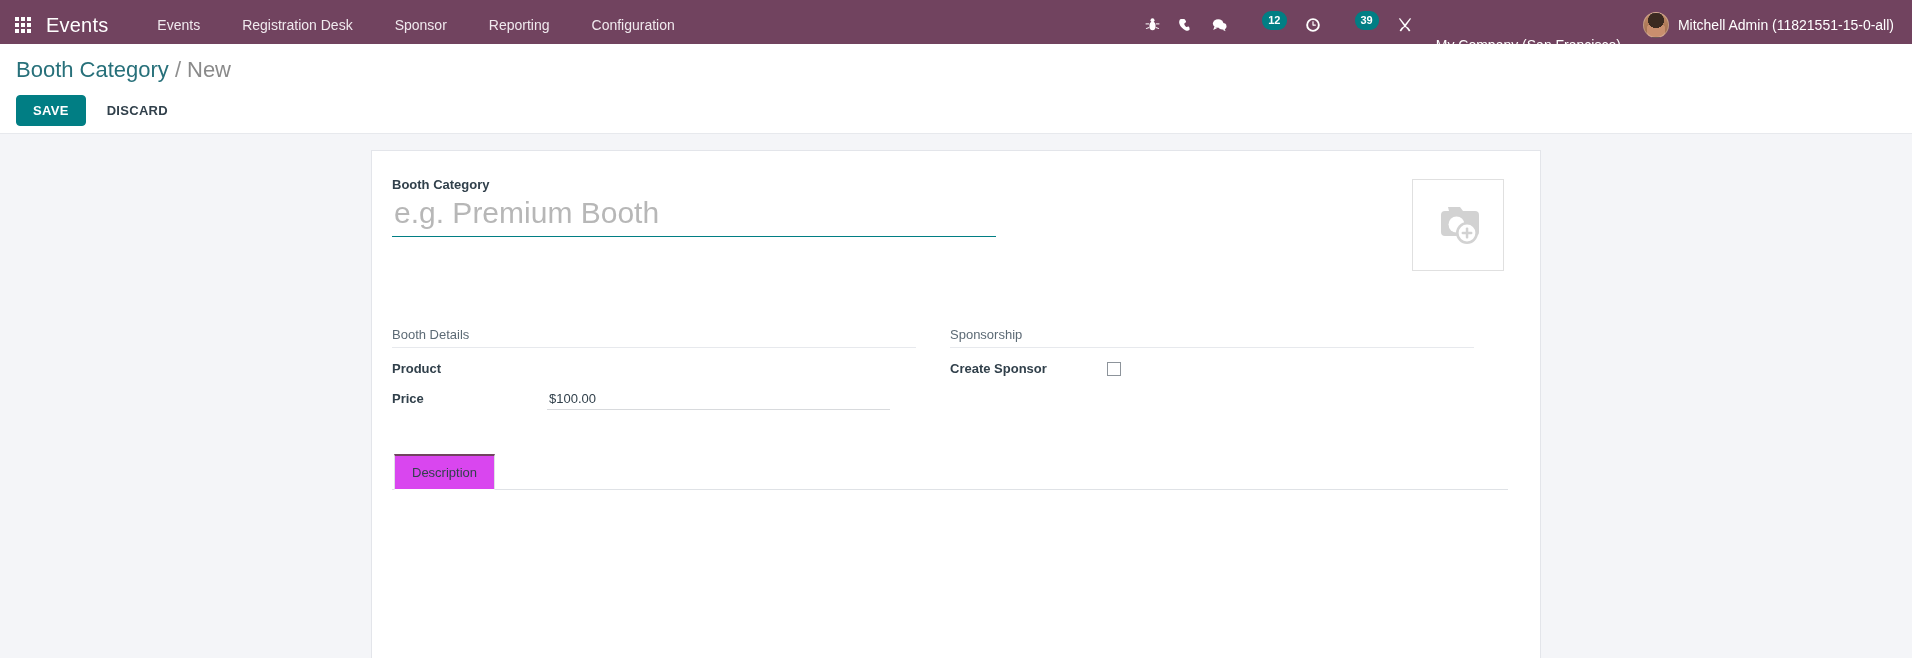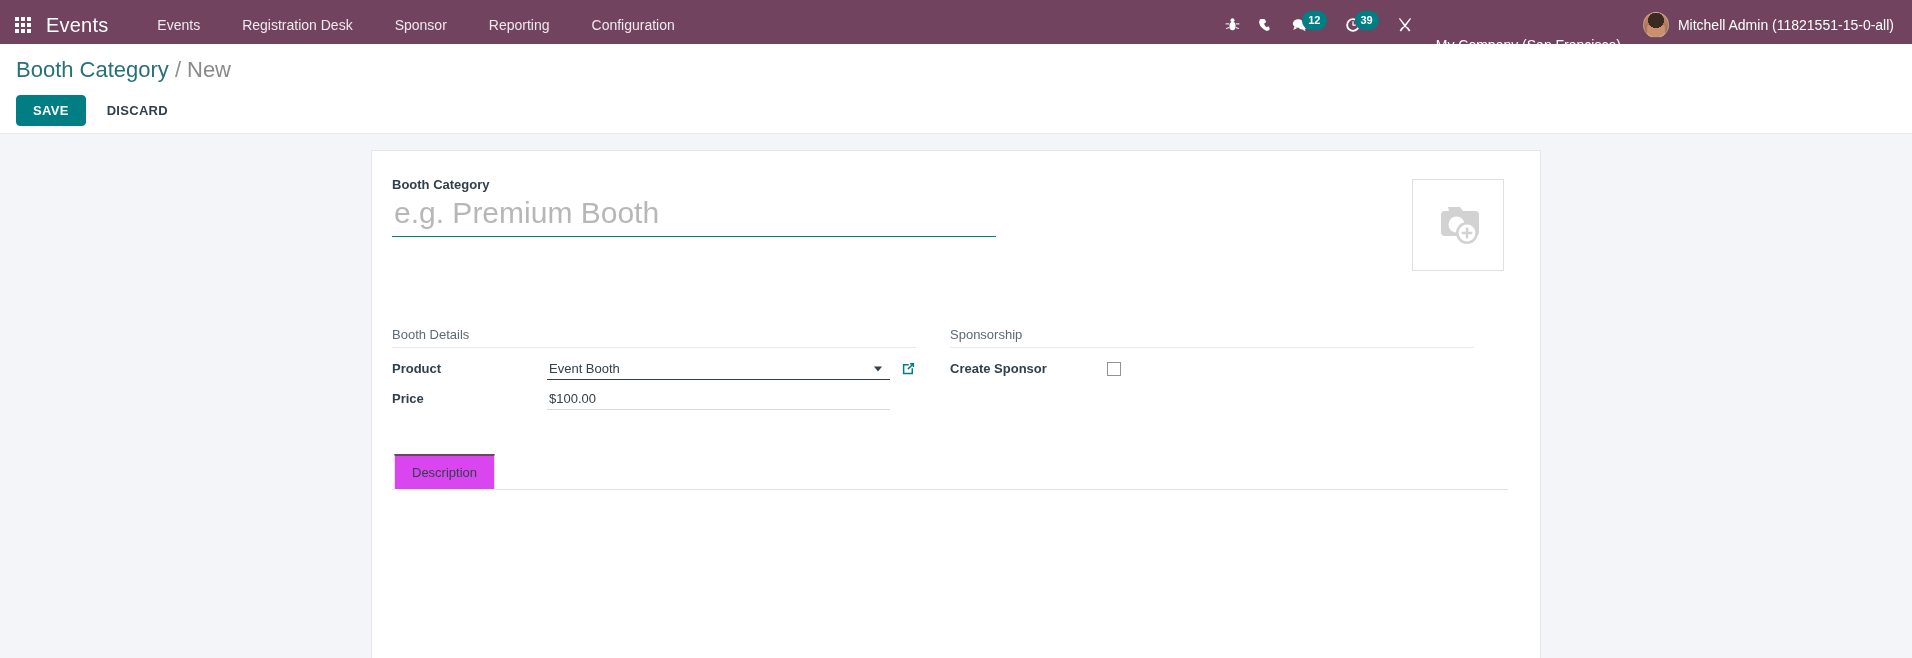--- a/index.html
+++ b/index.html
@@ -82,20 +82,21 @@
     height: 44px;
   }
   .systray-item {
     height: 44px;
     display: flex;
     align-items: center;
     padding: 0 9px;
     cursor: pointer;
     position: relative;
     color: #ffffff;
+    gap: 40px;
   }
   .systray-item svg { display: block; }
 
   .badge-pill {
     background: #017e84;
     color: #ffffff;
     font-size: 11px;
     font-weight: 700;
     line-height: 1;
     padding: 4px 6px 4px 6px;
@@ -502,32 +503,20 @@
 
     </div>
 
     <div class="groups">
 
       <div class="group-col">
         <div class="group-title">Booth Details</div>
 
         <div class="fld-row">
           <div class="fld-label">Product</div>
-          <div class="fld-value">
-            <div style="position:relative;flex:1 1 auto;">
-              <input class="inp-underline" type="text" value="Event Booth" style="">
-              <span class="caret"></span>
-            </div>
-            <span class="ext-link">
-              <svg width="15" height="15" viewBox="0 0 16 16">
-                <path d="M2 3.2 h6.2 v1.6 H3.6 v7.6 h7.6 V7.8 h1.6 V14 H2 Z" fill="#017e84"></path>
-                <path d="M9.6 2 H14 v4.4 h-1.6 V4.7 L7.9 9.2 6.8 8.1 11.3 3.6 H9.6 Z" fill="#017e84"></path>
-              </svg>
-            </span>
-          </div>
         </div>
 
         <div class="fld-row">
           <div class="fld-label">Price</div>
           <div class="fld-value">
             <div style="position:relative;flex:1 1 auto;">
               <input class="inp-underline inp-price" type="text" value="$100.00" style="">
             </div>
             <span class="ext-link" style="visibility:hidden;">
               <svg width="15" height="15" viewBox="0 0 16 16">

